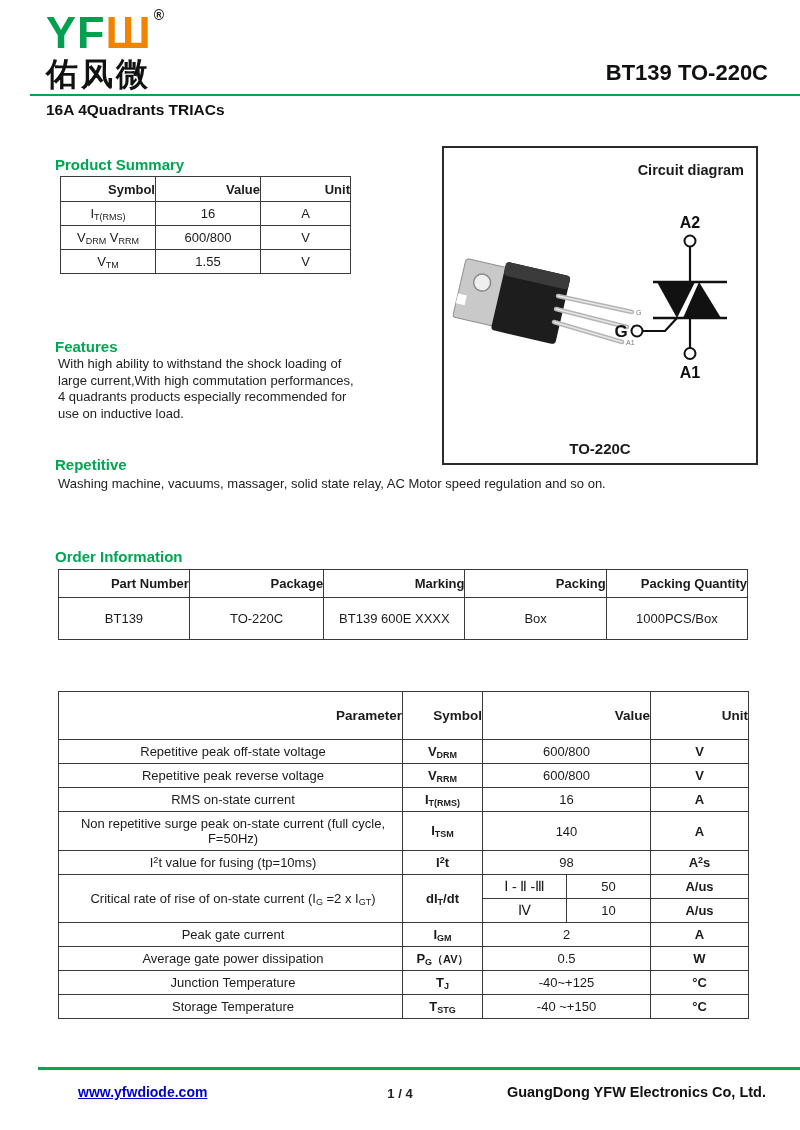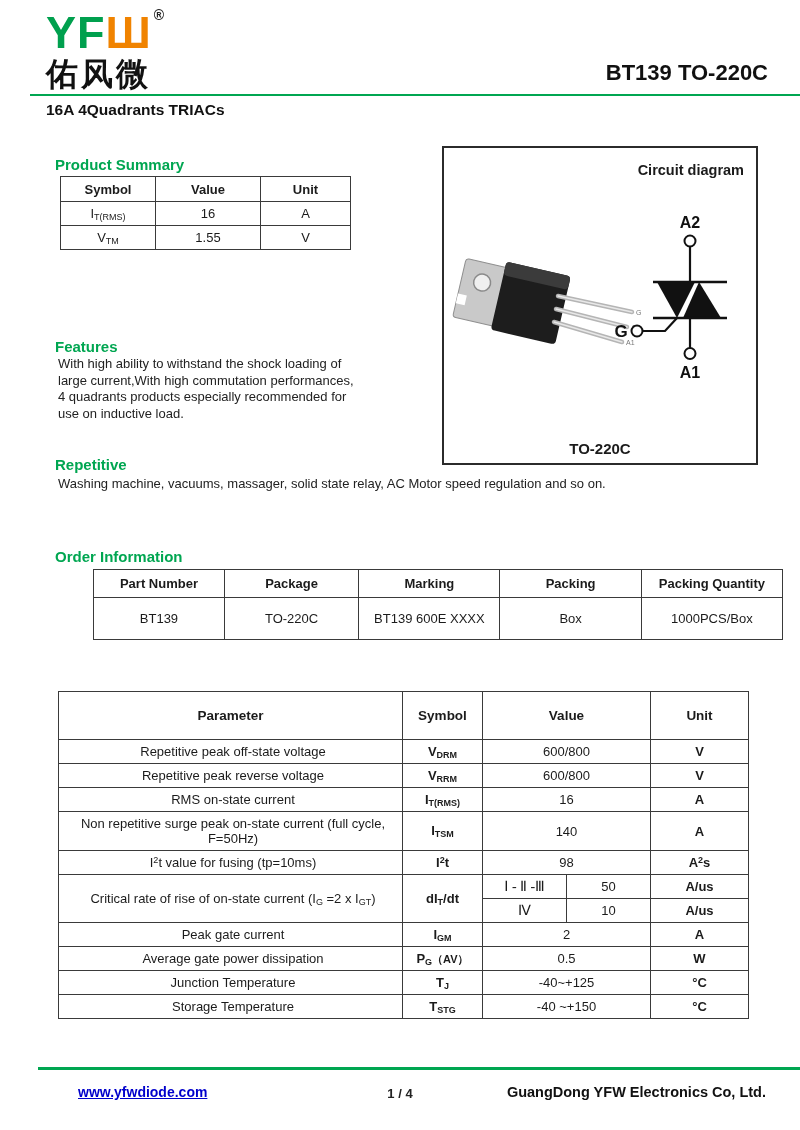--- a/index.html
+++ b/index.html
@@ -19,40 +19,40 @@
   .doc-title { position:absolute; right:32px; top:60px; font-size:22px; font-weight:bold; color:#111; }
   .header-rule { position:absolute; left:30px; right:0; top:94px; height:2px; background:#00a651; }
   .subtitle { position:absolute; left:46px; top:101px; font-size:15.5px; font-weight:bold; color:#111; }
 
   
   .h-green { position:absolute; font-size:15px; font-weight:bold; color:#00a651; }
 
   
   table { border-collapse:collapse; table-layout:fixed; }
   th, td { border:1px solid #3a3a3a; text-align:center; vertical-align:middle; font-size:13px; }
-  th { font-weight:bold; }
+  th { font-weight:bold;text-align:right; }
 
   
   .ps-table { position:absolute; left:60px; top:176px; width:290px; }
   .ps-table th { height:25px; }
   .ps-table td { height:24px; font-weight:normal; }
 
   
   .circuit-box { position:absolute; left:442px; top:146px; width:316px; height:319px; border:2px solid #2b2b2b; background:#fff; }
   .circuit-title { position:absolute; right:12px; top:14px; font-size:14.5px; font-weight:bold; }
   .pkg-svg { position:absolute; left:8px; top:98px; }
   .triac-svg { position:absolute; left:163px; top:62px; }
   .pkg-name { position:absolute; left:0; right:0; bottom:6px; text-align:center; font-size:15px; font-weight:bold; }
 
   
   .features-text { position:absolute; left:58px; top:356px; width:350px; font-size:13px; line-height:16.5px; color:#222; }
   .application-text { position:absolute; left:58px; top:476px; width:720px; font-size:13px; color:#222; }
 
   
-  .order-table { position:absolute; left:58px; top:569px; width:690px;margin-left:35px; }
+  .order-table { position:absolute; left:58px; top:569px; width:690px; }
   .order-table th { height:28px; }
   .order-table td { height:42px; font-weight:normal; }
 
   
   .amr-table { position:absolute; left:58px; top:691px; width:690px; }
   .amr-table th { height:48px; font-size:13.5px; }
   .amr-table td { height:24px; }
   .amr-table td.param { text-align:center; padding-left:5px; font-weight:normal; }
   .amr-table td.sym { font-weight:bold; }
   .amr-table td.val { font-weight:normal; }
@@ -92,20 +92,25 @@
     <tbody>
         <tr>
       <th>Symbol</th>
       <th>Value</th>
       <th>Unit</th>
     </tr>
     <tr>
       <td><span>I</span><sub>T(RMS)</sub></td>
       <td>16</td>
       <td>A</td>
+    </tr>
+    <tr>
+      <td><span>V</span><sub>DRM</sub><span> V</span><sub>RRM</sub></td>
+      <td>600/800</td>
+      <td>V</td>
     </tr>
     <tr>
       <td><span>V</span><sub>TM</sub></td>
       <td>1.55</td>
       <td>V</td>
     </tr>
   </tbody>
     </table>
 
   <div class="circuit-box">

